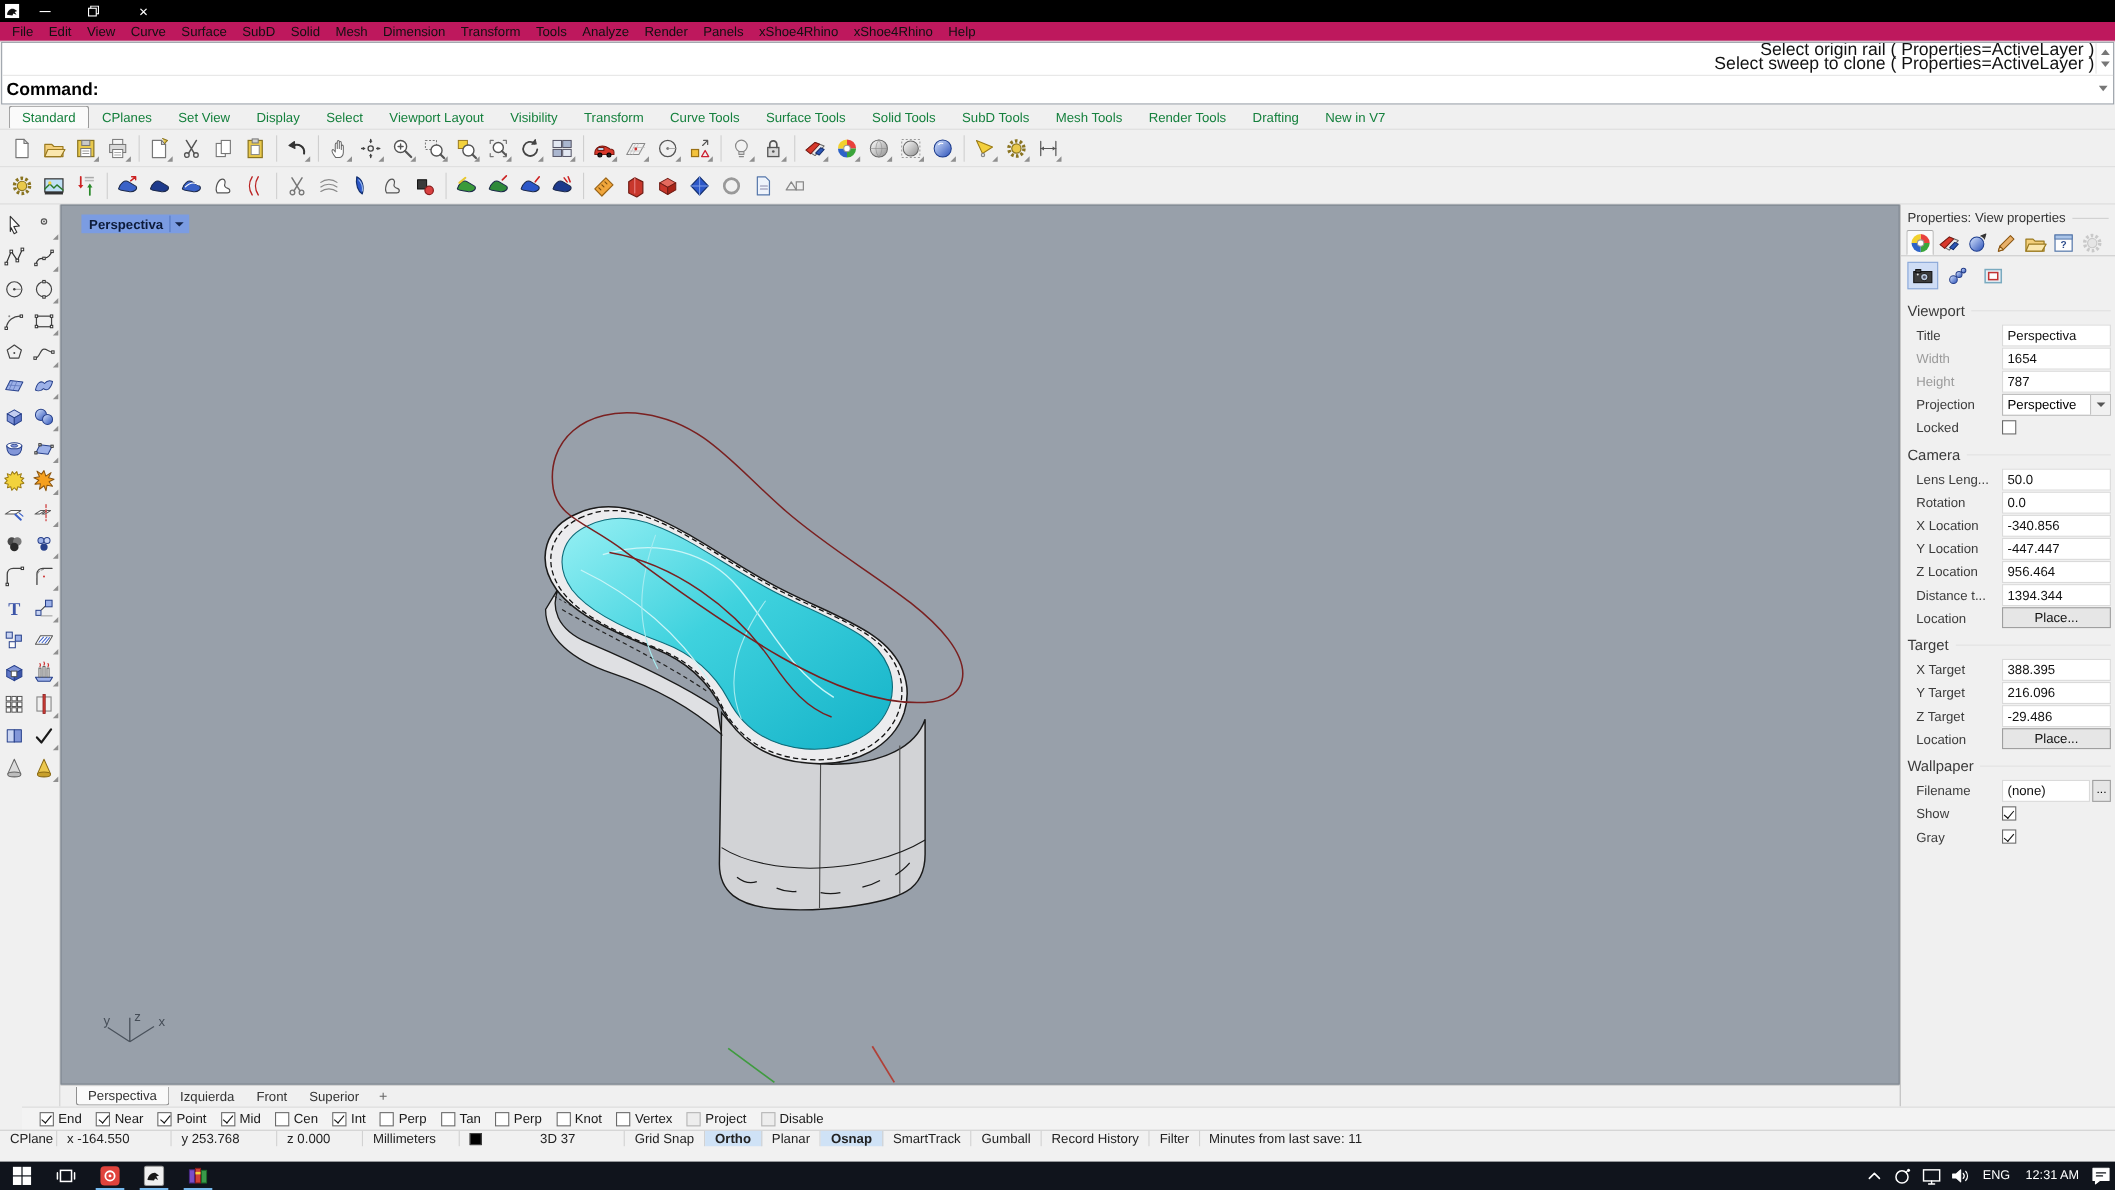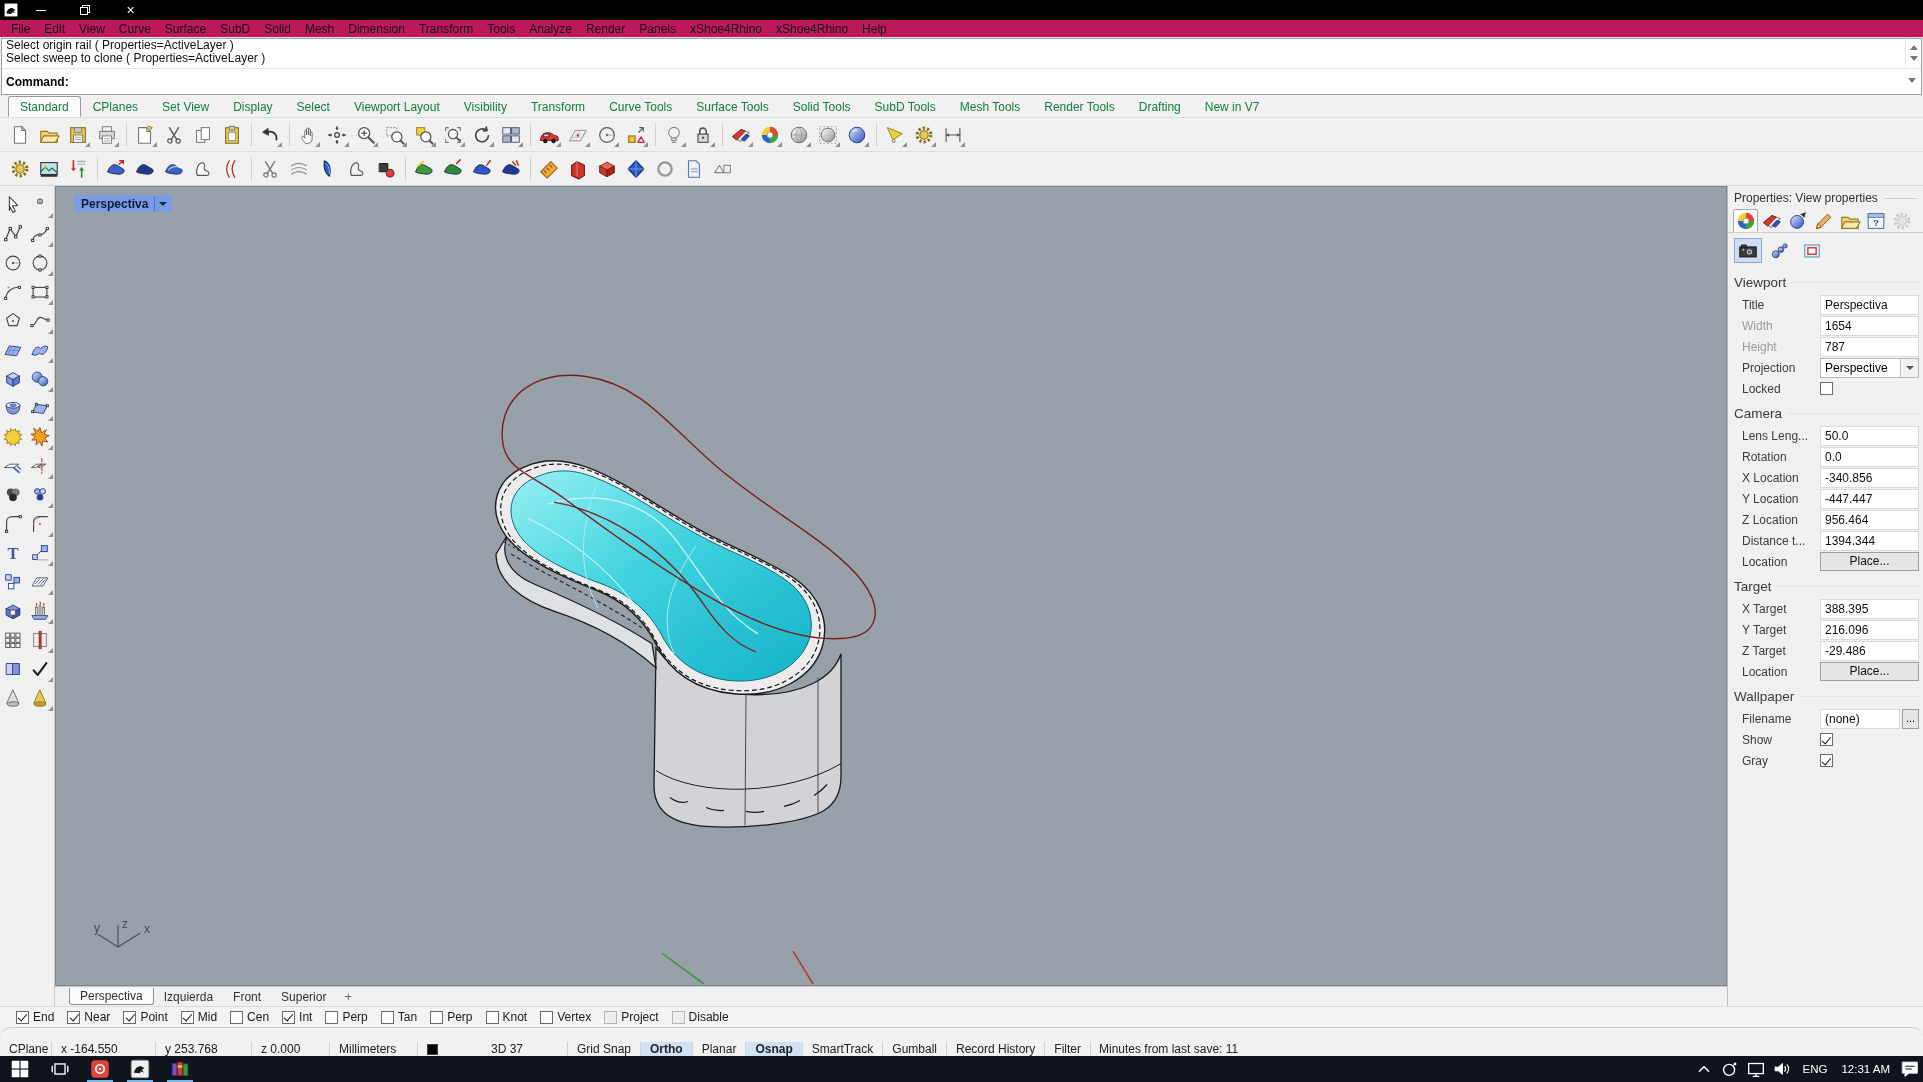--- a/index.html
+++ b/index.html
@@ -8,21 +8,21 @@
   
   .titlebar{height:20px;background:#000;color:#fff;display:flex;align-items:center;padding-left:4px;font-size:12px;flex:0 0 auto;}
   .titlebar .title{margin-left:6px;flex:1;white-space:nowrap;}
   .wb{width:45px;height:20px;display:flex;align-items:center;justify-content:center;color:#fff;}
   .wb .minline{width:10px;height:1px;background:#fff;}
   .wb.close{font-size:14px;line-height:1;}
   
   .menubar{height:18px;background:#be185d;display:flex;align-items:center;padding-left:4px;font-size:12px;flex:0 0 auto;border-bottom:1px solid #e3e3e3;}
   .menu-item{padding:0 7px;line-height:18px;color:#111;}
   
-  .cmdarea{height:57px;background:#fff;border:1px solid #9aa0a8;margin:0 1px;position:relative;font-size:12px;flex:0 0 auto;}
+  .cmdarea{height:57px;background:#fff;border:1px solid #9aa0a8;margin:0 1px;position:relative;font-size:16px;flex:0 0 auto;text-align:right;}
   .cmdhist{position:absolute;left:0;top:0;right:17px;height:28px;overflow:hidden;}
   .cmdline{height:13px;line-height:13px;padding-left:4px;color:#111;white-space:nowrap;}
   .cmdscroll{position:absolute;right:0;top:0;width:16px;height:28px;border-left:1px solid #e4e4e4;display:flex;flex-direction:column;justify-content:space-between;align-items:center;padding:2px 0;}
   .tri-up{width:0;height:0;border:4px solid transparent;border-bottom:5px solid #777;}
   .tri-dn{width:0;height:0;border:4px solid transparent;border-top:5px solid #777;}
   .cmdprompt{position:absolute;left:0;right:0;top:29px;bottom:0;border-top:1px solid #e6e6e6;font-weight:bold;display:flex;align-items:center;padding-left:4px;color:#000;}
   .cmdprompt .tri-dn{position:absolute;right:5px;top:9px;}
   
   .tabsrow{height:22px;background:#f0f0f0;display:flex;align-items:flex-end;padding-left:8px;font-size:12px;flex:0 0 auto;}
   .ttab{padding:3px 11px 2px;color:#15803d;border:1px solid transparent;}
@@ -71,24 +71,24 @@
   .chevbox{width:18px;height:100%;border-left:1px solid #c2c2c2;background:#f1f1f1;display:flex;align-items:center;justify-content:center;}
   .chevbox::after{content:"";border:4px solid transparent;border-top-color:#555;margin-top:4px;}
   .pbtn{background:#e6e6e6;border:1px solid #9f9f9f;height:19px;line-height:17px;text-align:center;color:#111;}
   .pfile{display:flex;gap:2px;height:20px;}
   .pfile .pfield{flex:1;}
   .pdots{width:17px;background:#e6e6e6;border:1px solid #9f9f9f;text-align:center;line-height:16px;font-size:11px;}
   .cb{width:13px;height:13px;background:#fff;border:1px solid #6a6a6a;position:relative;display:inline-block;flex:0 0 auto;}
   .cb.checked::after{content:"";position:absolute;left:3.2px;top:0.8px;width:4px;height:7.5px;border:solid #141414;border-width:0 1.8px 1.8px 0;transform:rotate(40deg);}
   .cb.disabled{background:#ededed;border-color:#b5b5b5;}
   
-  .obar{height:21px;background:#f3f3f3;border-top:1px solid #dadada;display:flex;align-items:center;gap:13px;padding-left:16px;font-size:12px;flex:0 0 auto;}
+  .obar{height:21px;background:#f3f3f3;border-top:1px solid #dadada;display:flex;align-items:center;gap:13px;padding-left:16px;font-size:12px;flex:0 0 auto;margin-left:20px;}
   .oitem{display:flex;align-items:center;gap:4px;color:#1a1a1a;}
   
-  .sbar{height:29px;background:#f1f1f1;border-top:1px solid #cfcfcf;display:flex;align-items:flex-end;font-size:12px;flex:0 0 auto;border-radius:11px;}
+  .sbar{height:29px;background:#f1f1f1;border-top:1px solid #cfcfcf;display:flex;align-items:flex-start;font-size:12px;flex:0 0 auto;}
   .scell,.spane{display:flex;align-items:center;padding:0 9px;border-right:1px solid #d2d2d2;color:#222;white-space:nowrap;}
   .spane.active{background:#cfe2f6;font-weight:bold;}
   .smsg{flex:1;display:flex;align-items:center;padding:0 8px;color:#222;}
   .swatch{width:11px;height:11px;background:#000;border:1px solid #444;margin-right:5px;}
   
   .tbar{height:26px;background:#10141c;display:flex;align-items:center;flex:0 0 auto;}
   .tapp{width:40px;height:26px;display:flex;align-items:center;justify-content:center;position:relative;}
   .tapp.running::after{content:"";position:absolute;left:7px;right:7px;bottom:0;height:2px;background:#76b9ed;}
   .tray{margin-left:auto;display:flex;align-items:center;height:26px;}
   .tico{width:26px;height:26px;display:flex;align-items:center;justify-content:center;}

